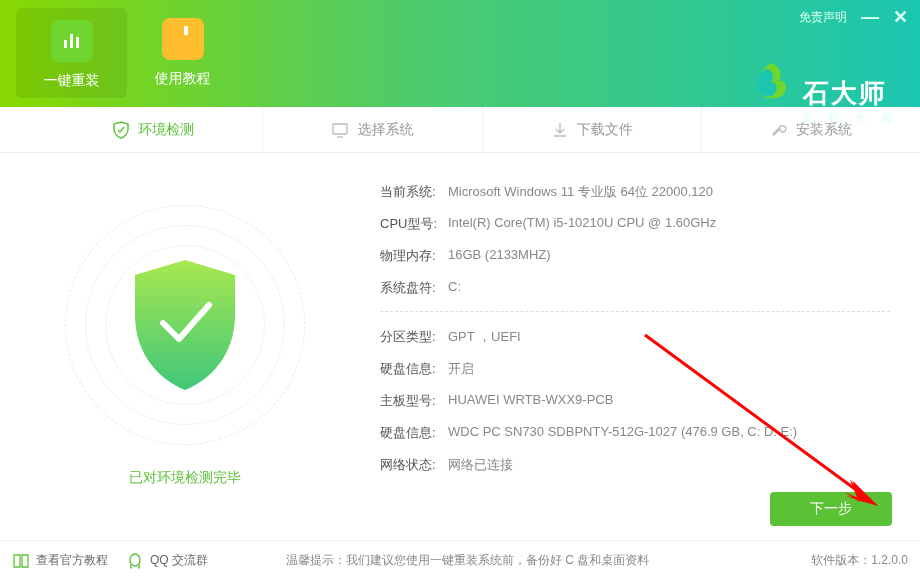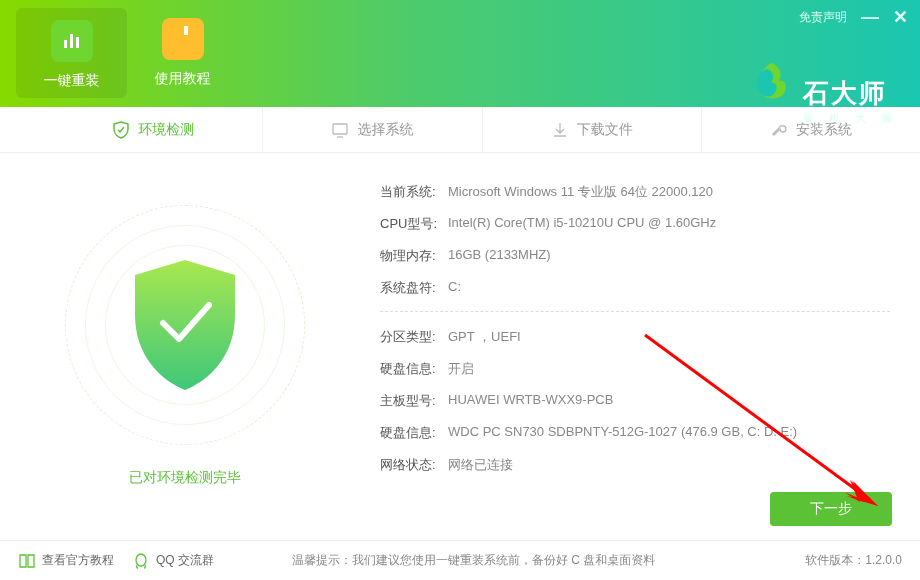--- a/index.html
+++ b/index.html
@@ -45,21 +45,21 @@
 
 .next-btn {
   position: absolute; right: 28px; bottom: 54px;
   width: 122px; height: 34px; background: #5bc236; color: #fff;
   border: none; border-radius: 4px; font-size: 14px; cursor: pointer;
 }
 
 .footer {
   position: absolute; bottom: 0; left: 0; right: 0; height: 40px;
   border-top: 1px solid #eee; display: flex; align-items: center;
-  padding: 0 18px; font-size: 12px; color: #888; gap: 18px;
+  padding: 0 12px; font-size: 12px; color: #888; gap: 18px;
 }
 .footer-link { display: flex; align-items: center; gap: 6px; cursor: pointer; color: #666; }
 .footer-tip { margin-left: 60px; }
 .footer-ver { margin-left: auto; }
 
 .arrow { position: absolute; pointer-events: none; }
 </style>
 </head>
 <body>
 

